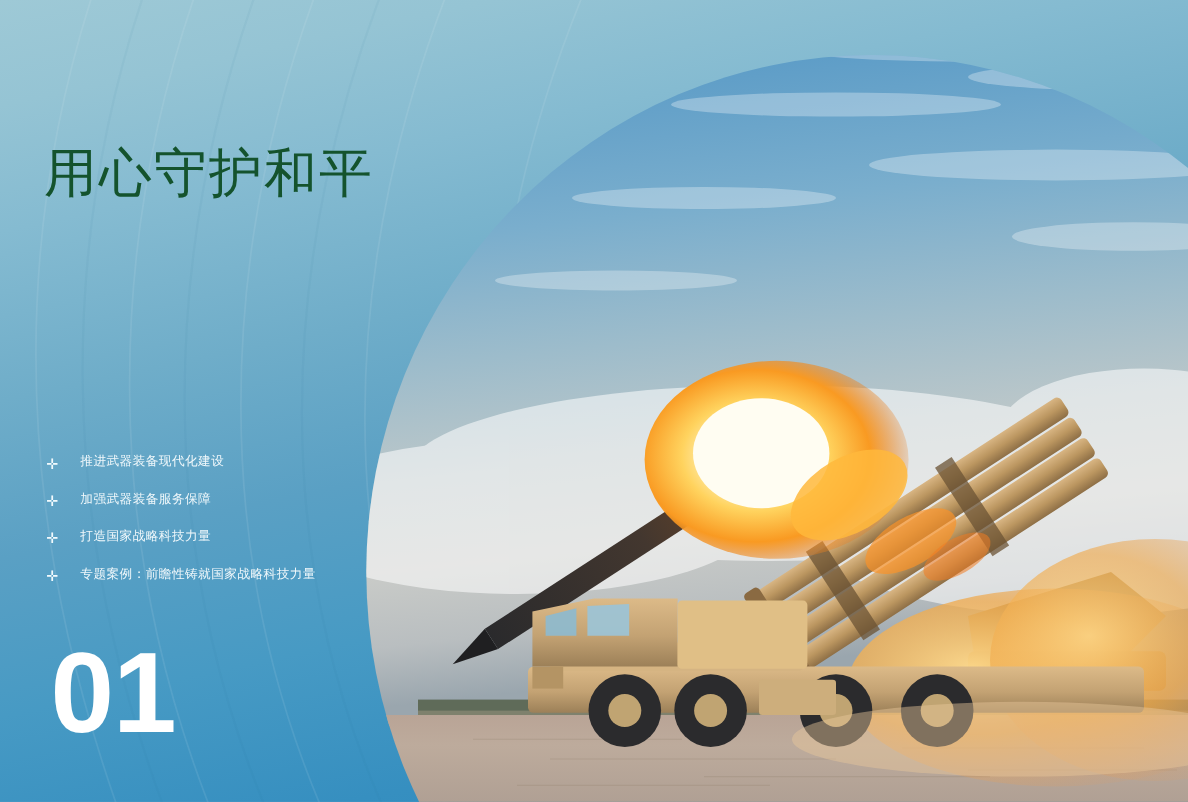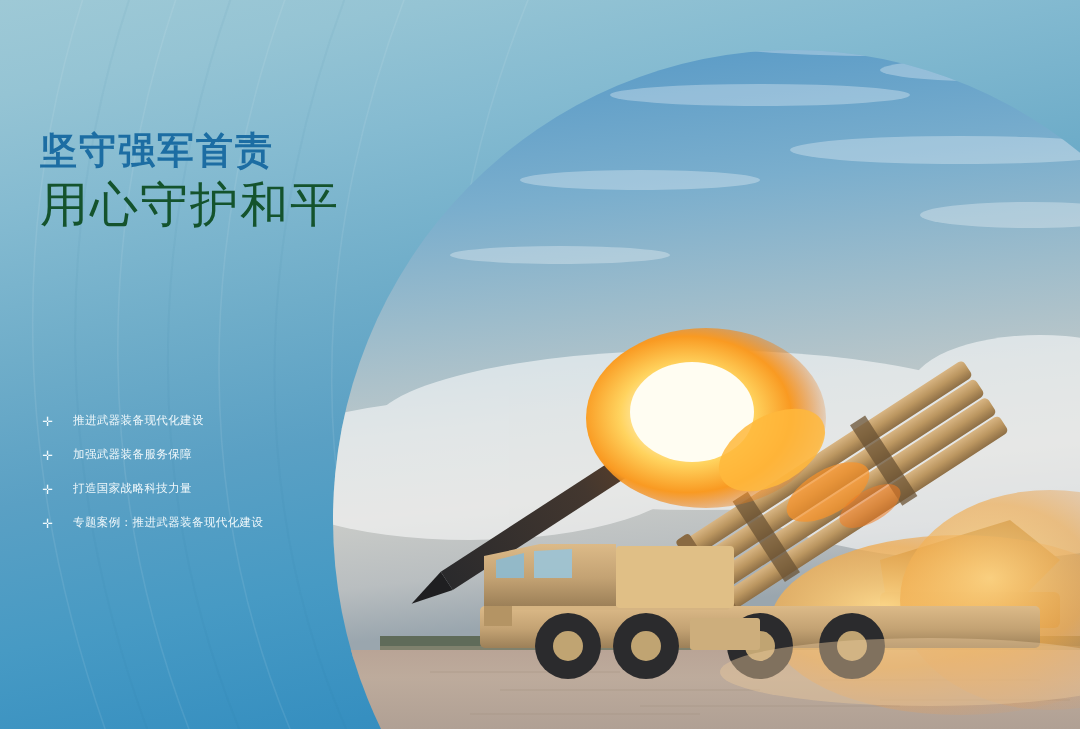--- a/index.html
+++ b/index.html
@@ -280,39 +280,39 @@
         </g>
 
         <ellipse cx="930" cy="672" rx="210" ry="34" fill="#e8c79c" opacity="0.45"></ellipse>
       </svg>
     </div>
   </div>
 
   <div class="content">
 
     <div class="title-block">
-      <div class="title-line-1">坚守强军首责</div>
       <div class="title-line-2">用心守护和平</div>
     </div>
 
 
     <div class="bullets">
       <div class="bullet">
         <span class="bullet-mark">✛</span>
         <span class="bullet-text">推进武器装备现代化建设</span>
       </div>
       <div class="bullet">
         <span class="bullet-mark">✛</span>
         <span class="bullet-text">加强武器装备服务保障</span>
       </div>
       <div class="bullet">
         <span class="bullet-mark">✛</span>
         <span class="bullet-text">打造国家战略科技力量</span>
       </div>
       <div class="bullet">
         <span class="bullet-mark">✛</span>
-        <span class="bullet-text">专题案例：推进武器装备现代化建设</span>
+        <span class="bullet-text">专题案例：前瞻性铸就国家战略科技力量</span>
       </div>
     </div>
 
+    <div class="chapter-number">01</div>
 
   </div>
 </div>
 
 </body></html>

